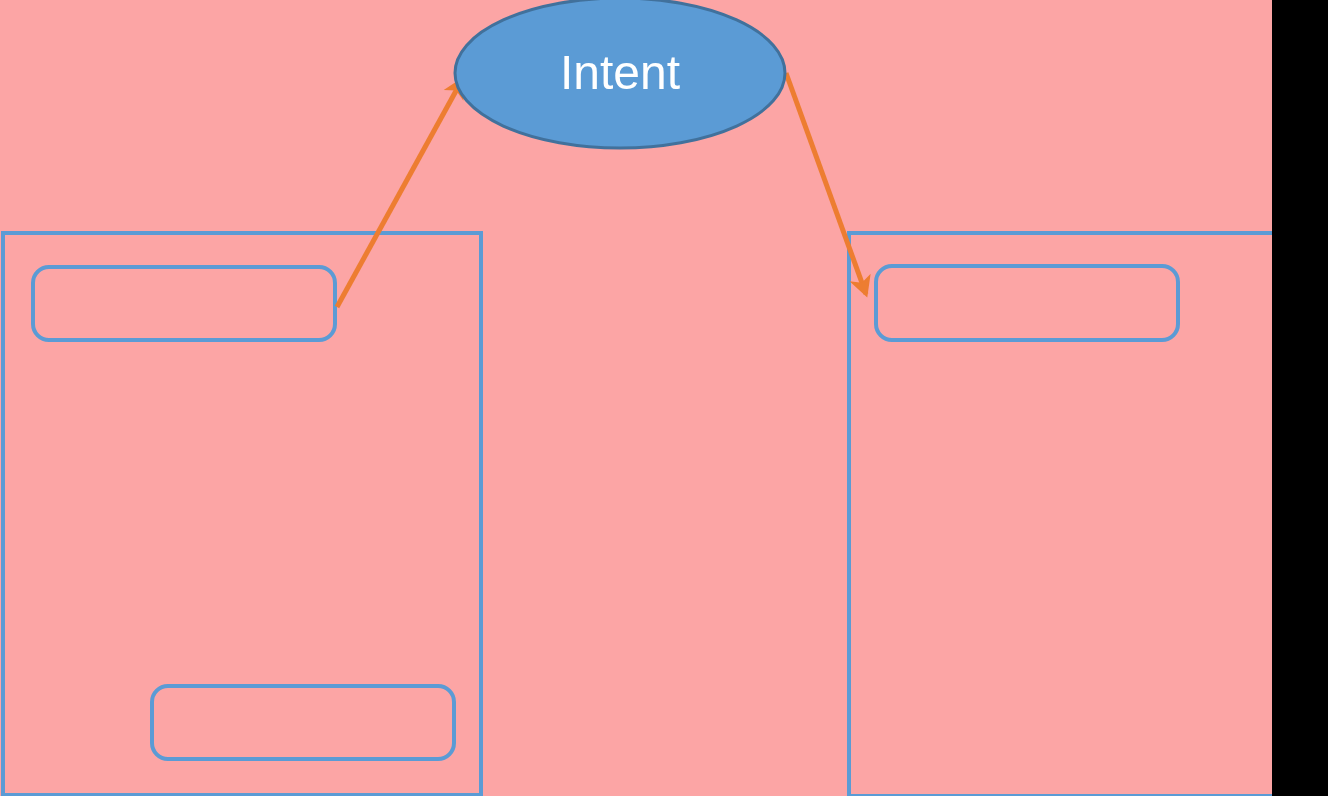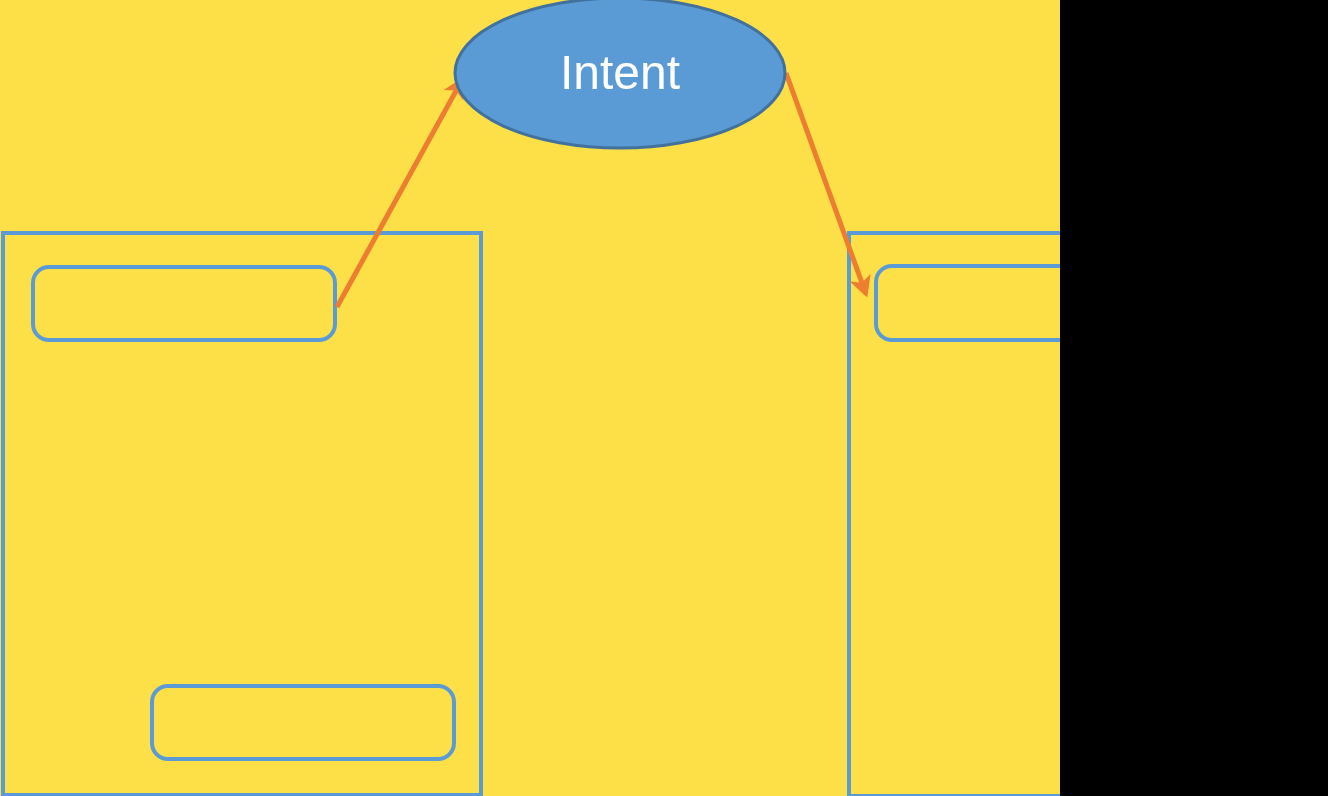--- a/index.html
+++ b/index.html
@@ -6,23 +6,23 @@
   html, body {
     margin: 0;
     padding: 0;
     background: #000000;
   }
   body {
     font-family: "Liberation Sans", sans-serif;
   }
   #canvas {
     position: relative;
-    width: 1060px;
+    width: 1272px;
     height: 796px;
-    background: #fde047;
+    background: #fca5a5;
     overflow: hidden;
   }
   #diagram-svg {
     position: absolute;
     top: 0;
     left: 0;
     width: 1328px;
     height: 796px;
     display: block;
   }

